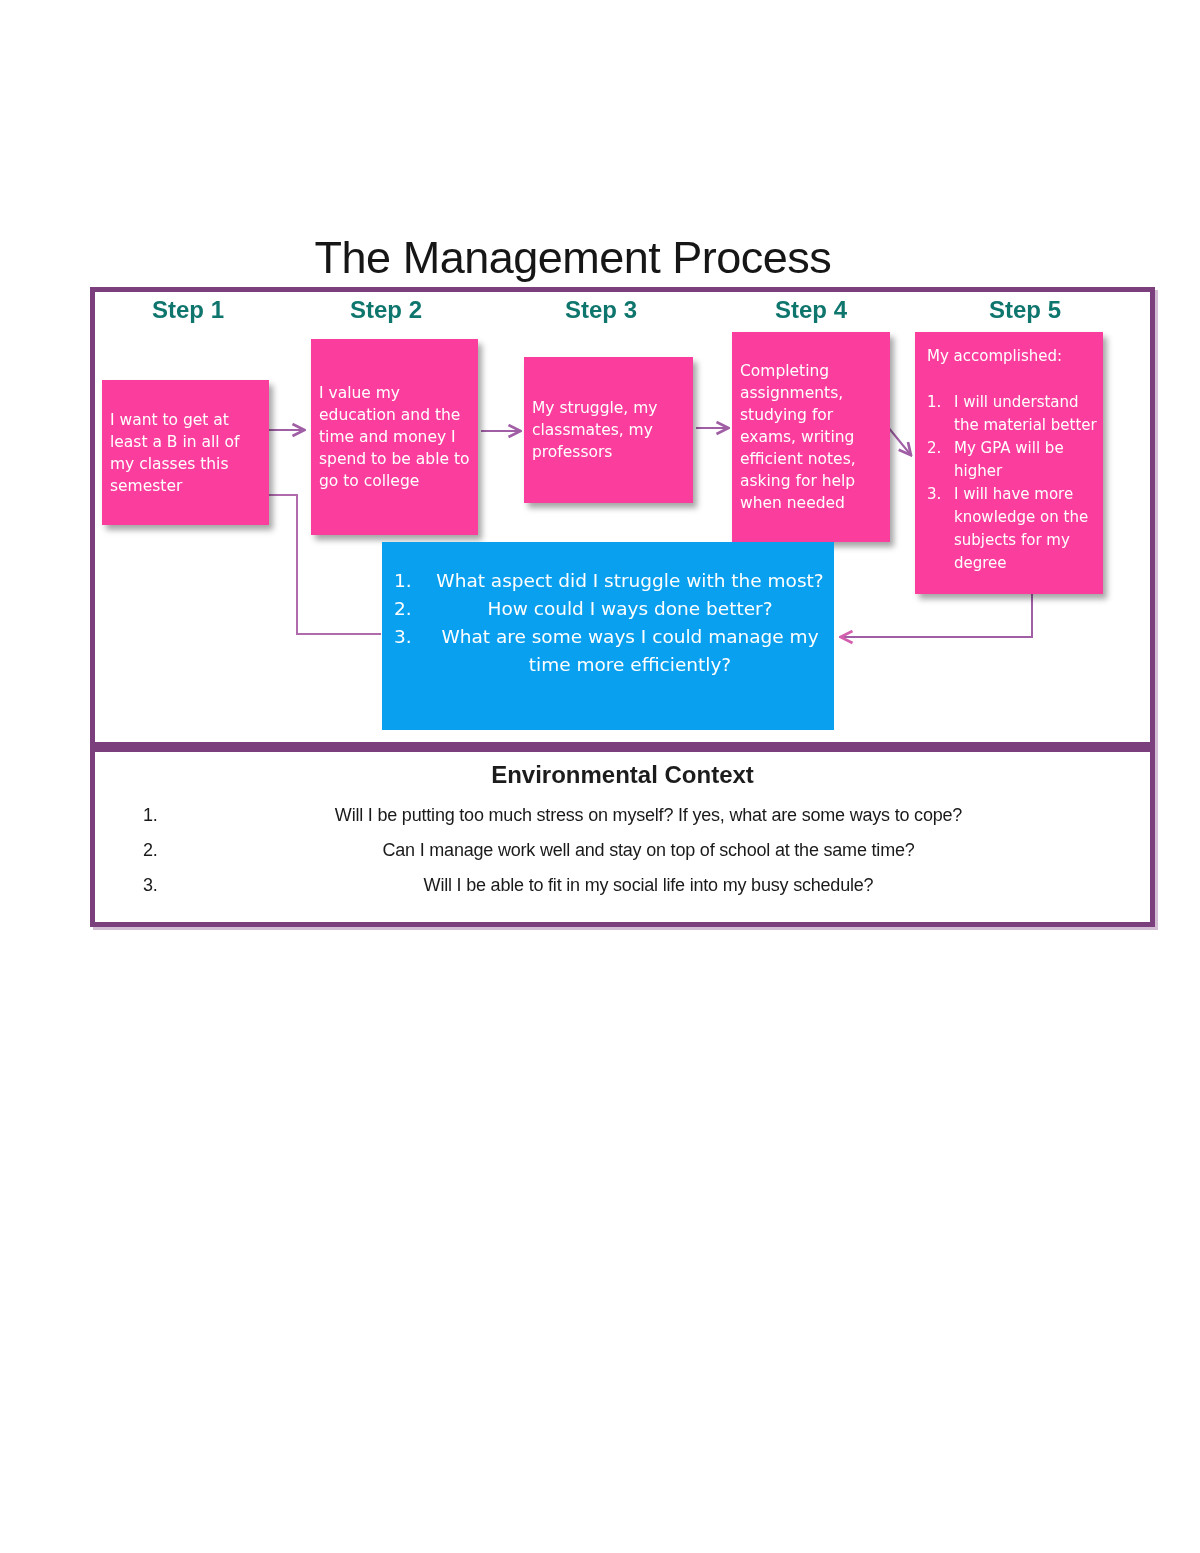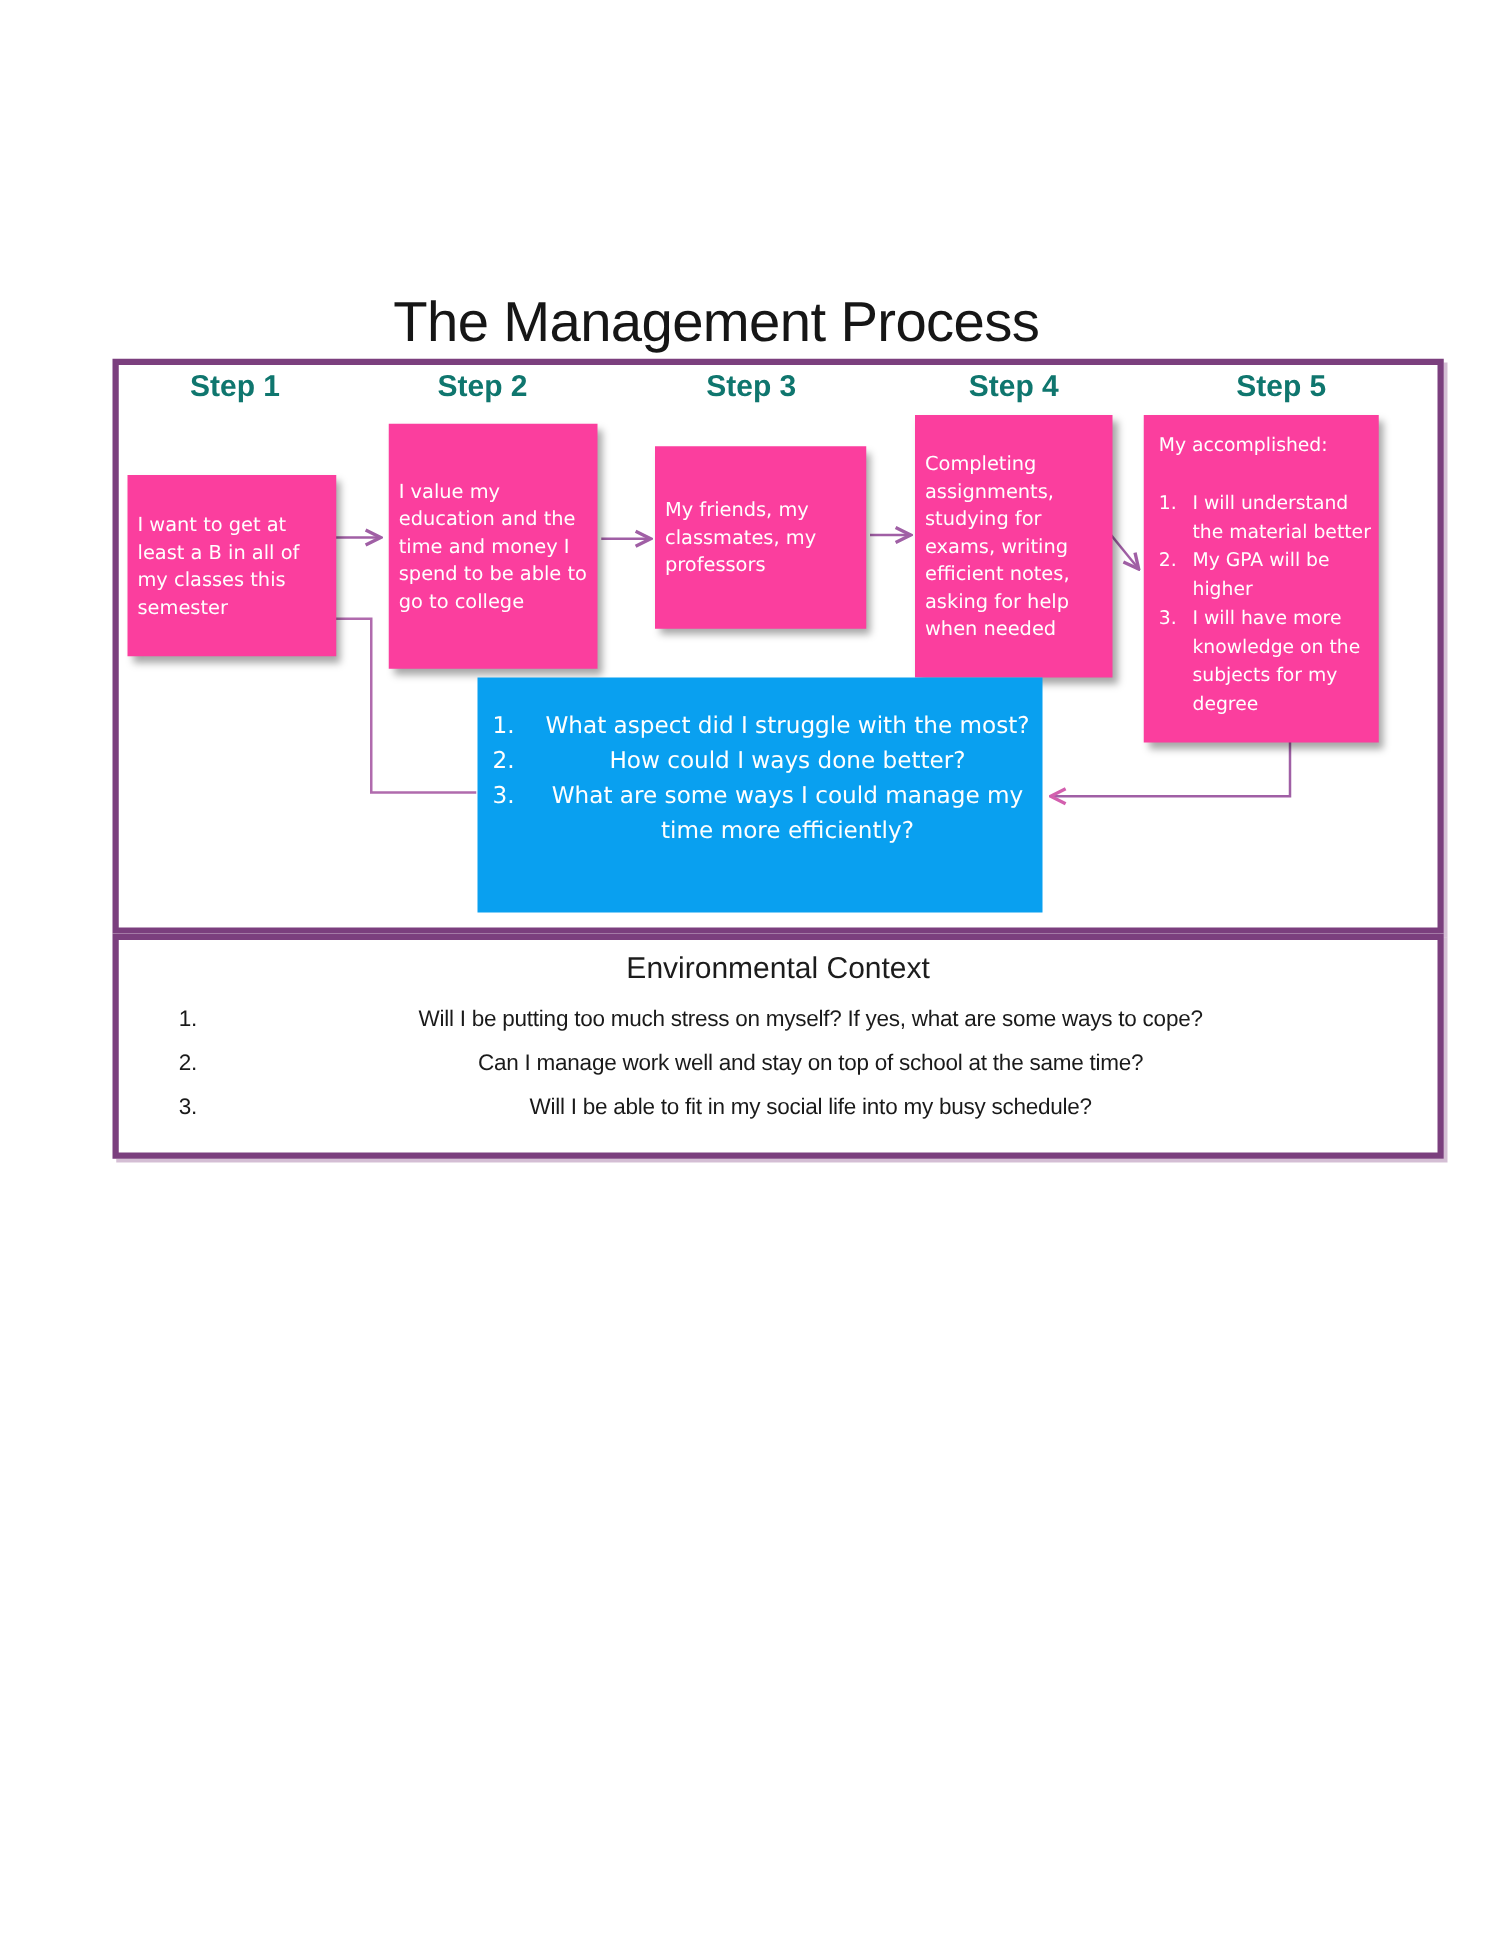--- a/index.html
+++ b/index.html
@@ -50,21 +50,21 @@
     position:absolute;left:382px;top:542px;width:452px;height:188px;
     background:#09a0f0;color:#ffffff;z-index:3;box-sizing:border-box;
     font-family:"DejaVu Sans",sans-serif;font-size:18.5px;line-height:28px;
     padding:25px 8px 0 8px;
   }
   .bluebox .num{width:40px;flex:0 0 40px;padding-left:4px;}
   .bluebox .num-text{flex:1;text-align:center;}
 
   .env-heading{
     margin-top:9px;text-align:center;
-    font-size:24px;font-weight:400;color:#1c1c1c;
+    font-size:24px;font-weight:700;color:#1c1c1c;
   }
   .env-list{margin-top:16px;padding:0 30px 0 48px;color:#1a1a1a;
     font-size:18px;letter-spacing:-0.2px;}
   .env-list .num-row{margin-bottom:14px;}
   .env-list .num{width:34px;flex:0 0 34px;}
   .env-list .num-text{flex:1;text-align:center;}
 </style>
 </head>
 <body>
 
@@ -114,21 +114,21 @@
   <polyline points="1032,592 1032,637 842,637" fill="none" stroke="#a05fa5" stroke-width="2" marker-end="url(#arrowK)"></polyline>
 </svg>
 
 <div class="pinkbox b1">
   <span>I want to get at least a B in all of my classes this semester</span>
 </div>
 <div class="pinkbox b2">
   <span>I value my education and the time and money I spend to be able to go to college</span>
 </div>
 <div class="pinkbox b3">
-  <span>My friends, my classmates, my professors</span>
+  <span>My struggle, my classmates, my professors</span>
 </div>
 <div class="pinkbox b4">
   <span>Completing assignments, studying for exams, writing efficient notes, asking for help when needed</span>
 </div>
 <div class="pinkbox b5">
   <div class="b5-heading">My accomplished:</div>
   <div class="num-row">
     <span class="num">1.</span>
     <span class="num-text">I will understand the material better</span>
   </div>

